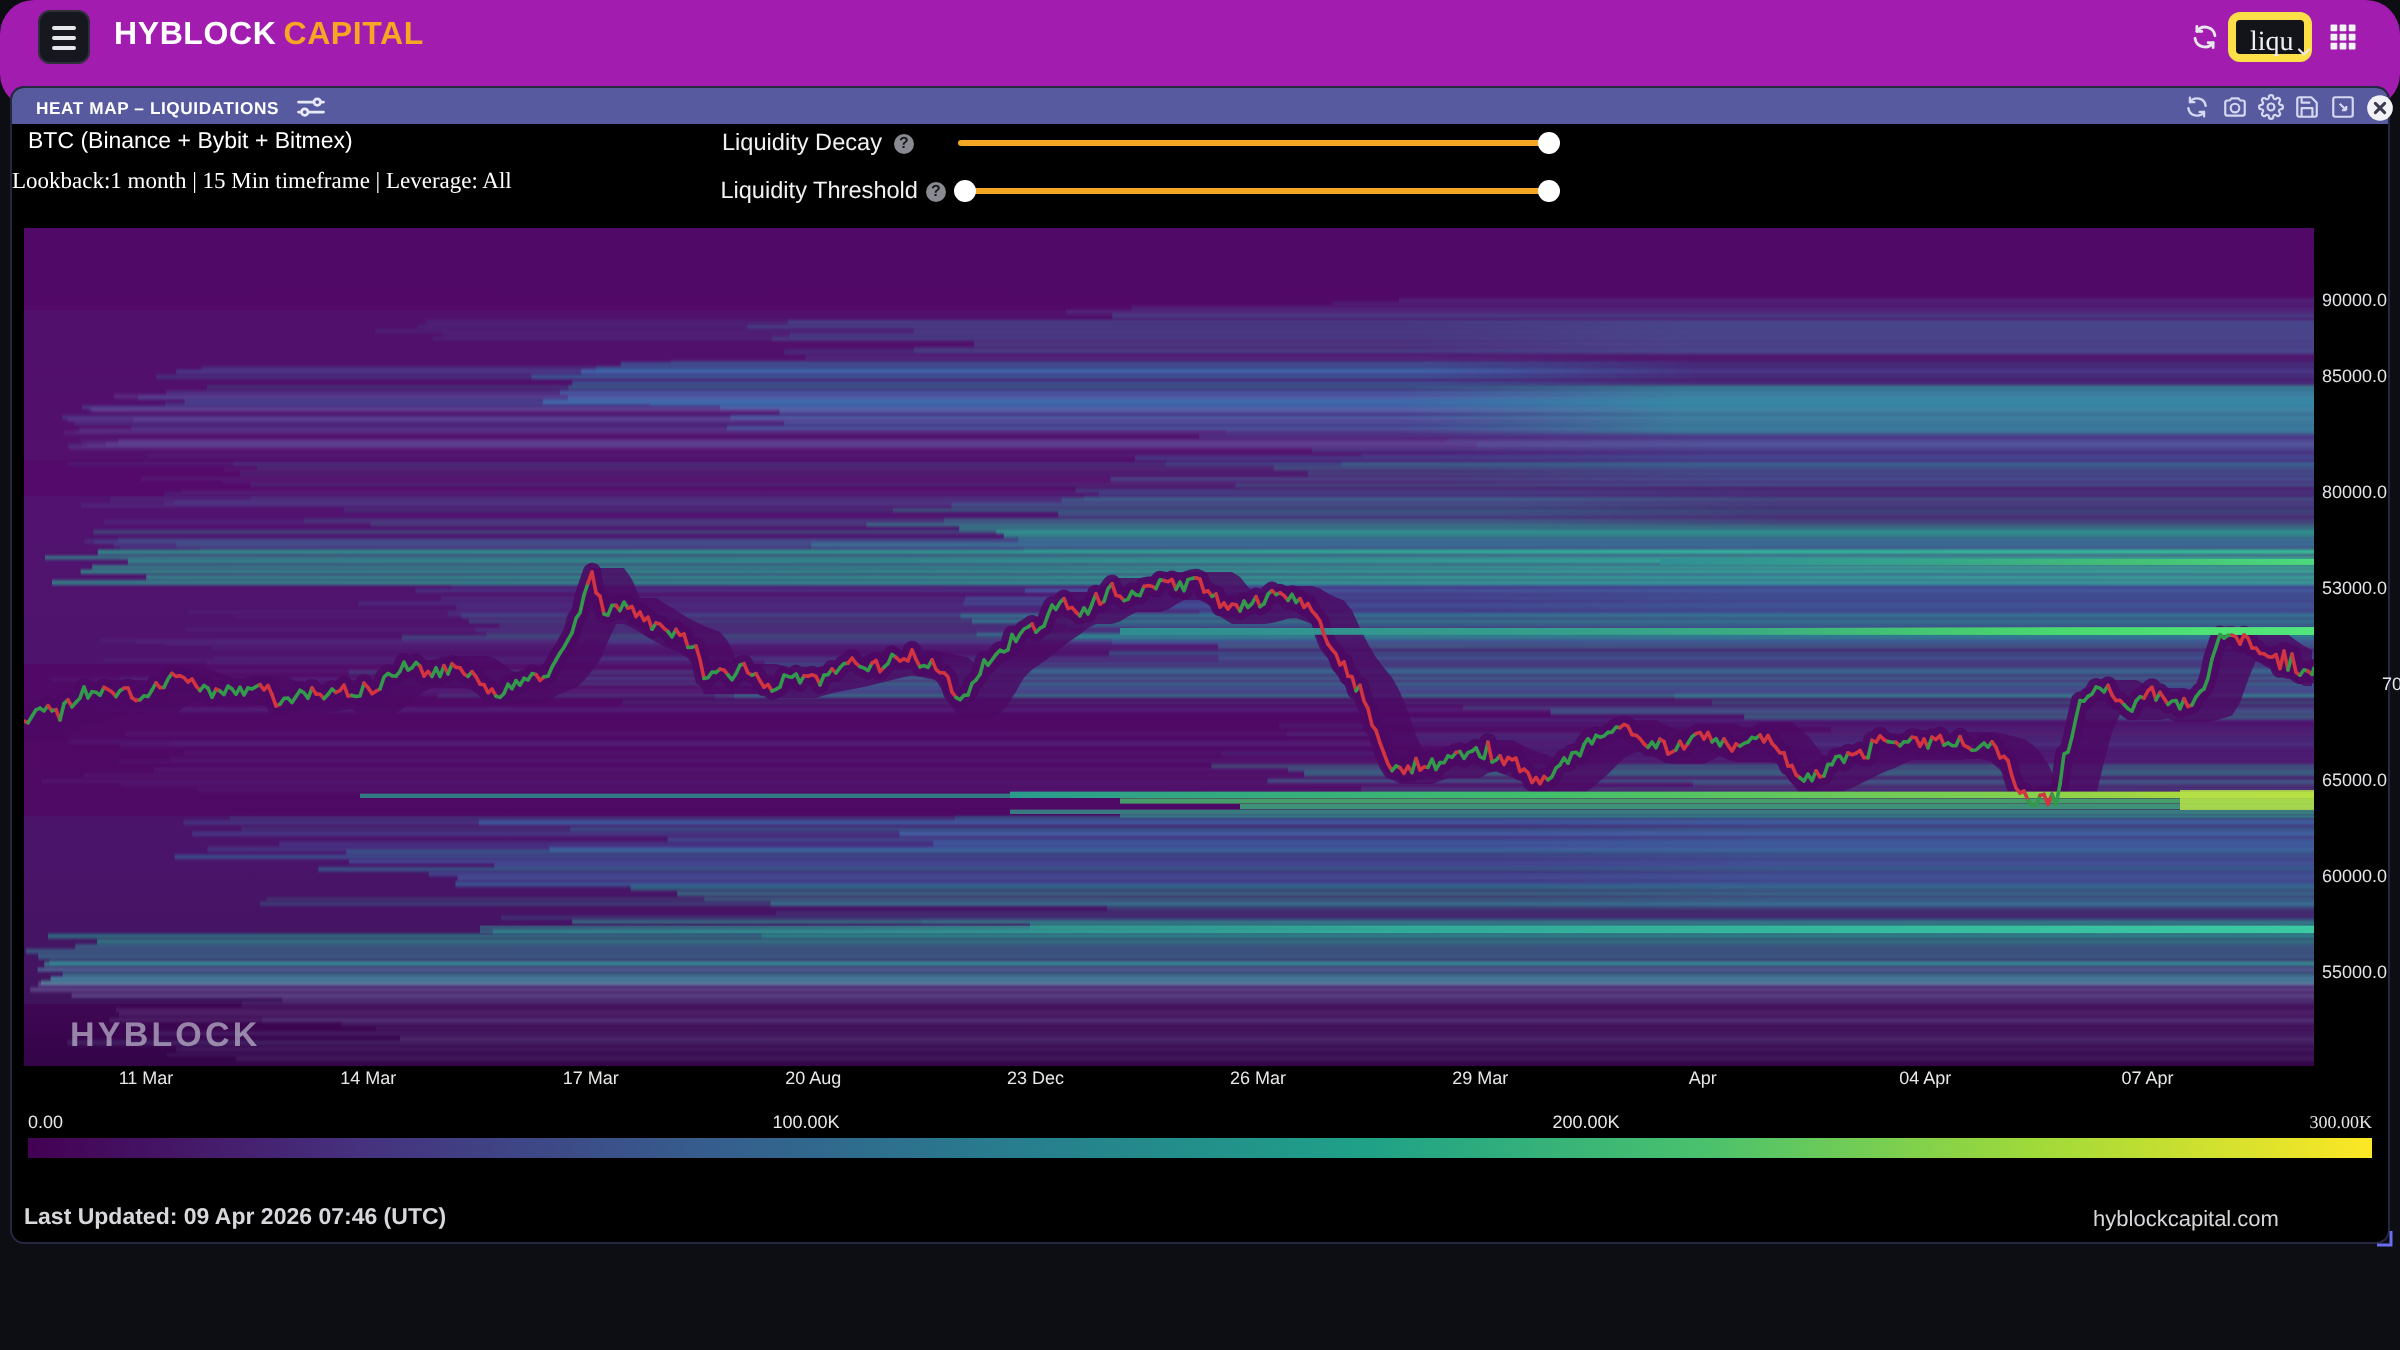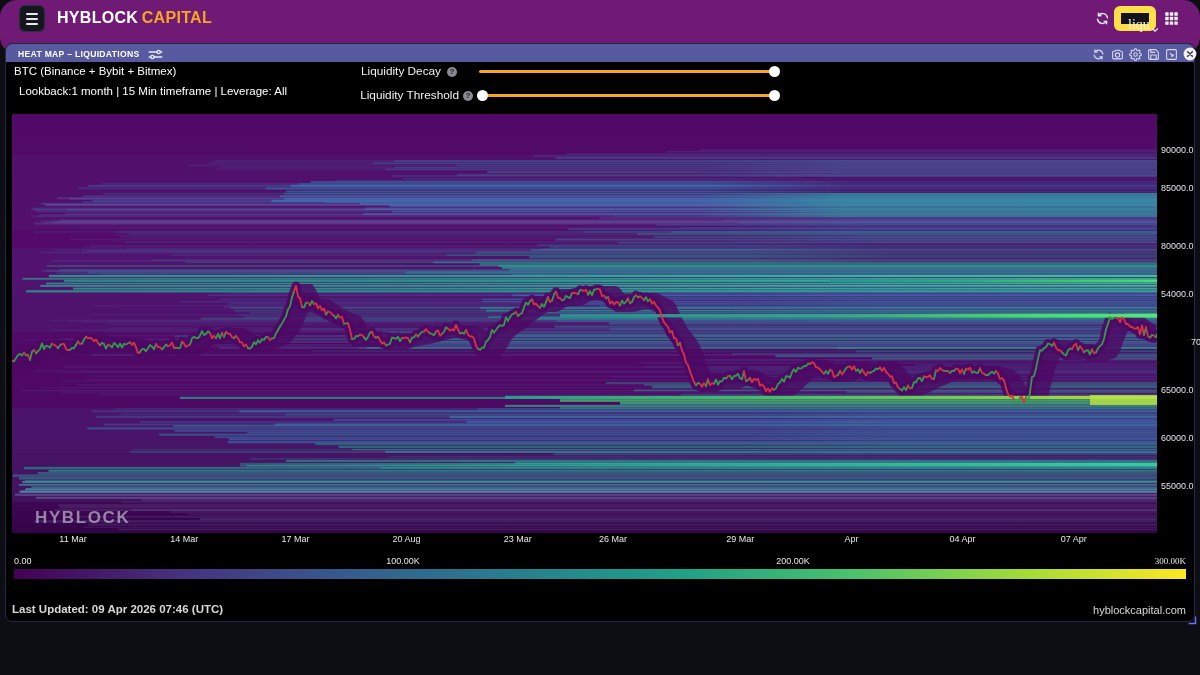--- a/index.html
+++ b/index.html
@@ -1,34 +1,34 @@
 <!DOCTYPE html>
 <html><head><meta charset="utf-8">
 <style>
 * { margin:0; padding:0; box-sizing:border-box; }
 html,body { width:1200px; height:675px; background:#0d0e13; font-family:"Liberation Sans",sans-serif; overflow:hidden; }
 .abs { position:absolute; }
 </style></head>
 <body>
 <div class="abs" style="left:0;top:0;width:1200px;height:675px;">
 
-<div class="abs" style="left:0;top:0;width:1200px;height:54px;background:#701a75;border-radius:17px;">
+<div class="abs" style="left:0;top:0;width:1200px;height:54px;background:#a21caf;border-radius:17px;">
   <div class="abs" style="left:19px;top:5px;width:26px;height:27px;background:#17181f;border:1px solid #2e2f3a;border-radius:6px;">
     <div class="abs" style="left:6px;top:7px;width:12px;height:2px;background:#e8e8ec;border-radius:1px;"></div>
     <div class="abs" style="left:6px;top:12px;width:12px;height:2px;background:#e8e8ec;border-radius:1px;"></div>
     <div class="abs" style="left:6px;top:17px;width:12px;height:2px;background:#e8e8ec;border-radius:1px;"></div>
   </div>
   <div class="abs" style="left:57px;top:9px;font-size:16px;font-weight:bold;letter-spacing:0.3px;color:#fff;">HYBLOCK <span style="color:#f5a623;">CAPITAL</span></div>
   <div class="abs" style="left:1095px;top:11px;"><svg width="15" height="15" viewBox="0 0 24 24" fill="none" stroke="#e8e8ec" stroke-width="2.2" stroke-linecap="round" stroke-linejoin="round">
           <path d="M20 11a8 8 0 0 0-14.5-3.5"></path>
           <path d="M5.5 3.5v4h4"></path>
           <path d="M4 13a8 8 0 0 0 14.5 3.5"></path>
           <path d="M18.5 20.5v-4h-4"></path>
         </svg></div>
-  <div class="abs" style="left:1114px;top:6px;width:42px;height:25px;background:#131419;border:7px solid #fde047;border-radius:6px;">
+  <div class="abs" style="left:1114px;top:6px;width:42px;height:25px;background:#131419;border:4px solid #fde047;border-radius:6px;">
     <span class="abs" style="left:7px;top:4px;font-family:'Liberation Serif',serif;font-size:14px;color:#f0f0f2;">liqu</span>
     <span class="abs" style="left:29px;top:8px;"><svg width="10" height="10" viewBox="0 0 24 24" fill="none" stroke="#e8e8ee" stroke-width="2.6" stroke-linecap="round" stroke-linejoin="round">
             <path d="M6 9l6 6 6-6"></path>
           </svg></span>
   </div>
   <div class="abs" style="left:1164px;top:11px;"><svg width="15" height="15" viewBox="0 0 24 24" fill="#f4f4f6">
           <rect x="2" y="2" width="5.4" height="5.4" rx="0.8"></rect>
           <rect x="9.3" y="2" width="5.4" height="5.4" rx="0.8"></rect>
           <rect x="16.6" y="2" width="5.4" height="5.4" rx="0.8"></rect>
           <rect x="2" y="9.3" width="5.4" height="5.4" rx="0.8"></rect>
@@ -72,21 +72,21 @@
             <rect x="3" y="3" width="18" height="18" rx="2"></rect>
             <path d="M15 15h-4m4 0v-4m0 4L9 9"></path>
           </svg></span>
     <span class="abs" style="left:1177px;top:2.5px;"><svg width="14" height="14" viewBox="0 0 24 24">
             <circle cx="12" cy="12" r="11" fill="#f2f2f6"></circle>
             <path d="M8 8l8 8M16 8l-8 8" stroke="#3a3c52" stroke-width="2.6" stroke-linecap="round"></path>
           </svg></span>
   </div>
 
   <div class="abs" style="left:8px;top:21px;font-size:11.5px;color:#fff;">BTC (Binance + Bybit + Bitmex)</div>
-  <div class="abs" style="left:13px;top:41px;font-size:11.5px;color:#fff;">Lookback:1 month | 15 Min timeframe | Leverage: All</div>
+  <div class="abs" style="left:0;top:41px;font-size:11.5px;color:#fff;font-family:Liberation Serif, serif;">Lookback:1 month | 15 Min timeframe | Leverage: All</div>
 
   <div class="abs" style="left:150px;top:20px;width:285px;text-align:right;font-size:11.8px;color:#f2f2f4;">Liquidity Decay</div>
   <div style="position:absolute;left:441px;top:23px;width:10px;height:10px;border-radius:50%;background:#8a8a92;color:#17181c;font-size:8px;font-weight:bold;text-align:center;line-height:10.5px;">?</div>
   <div class="abs" style="left:473px;top:26px;width:295px;height:2.6px;background:#f5a623;border-radius:2px;"></div>
   <div class="abs" style="left:762.5px;top:22px;width:11px;height:11px;border-radius:50%;background:#fff;"></div>
 
   <div class="abs" style="left:150px;top:44px;width:303px;text-align:right;font-size:11.8px;color:#f2f2f4;">Liquidity Threshold</div>
   <div style="position:absolute;left:457px;top:47px;width:10px;height:10px;border-radius:50%;background:#8a8a92;color:#17181c;font-size:8px;font-weight:bold;text-align:center;line-height:10.5px;">?</div>
   <div class="abs" style="left:476px;top:50px;width:292px;height:2.6px;background:#f5a623;border-radius:2px;"></div>
   <div class="abs" style="left:470.5px;top:46px;width:11px;height:11px;border-radius:50%;background:#fff;"></div>
@@ -776,39 +776,39 @@
 <path d="M1150.0 337.6L1152.0 334.9L1154.0 335.6" fill="none" stroke="#339a4c" stroke-width="1.8" stroke-linejoin="round" stroke-linecap="round"></path>
 <path d="M1154.0 335.6L1156.0 337.2" fill="none" stroke="#d23440" stroke-width="1.8" stroke-linejoin="round" stroke-linecap="round"></path>
 <path d="M1156.0 337.2L1157.0 334.0" fill="none" stroke="#339a4c" stroke-width="1.8" stroke-linejoin="round" stroke-linecap="round"></path>
 <text x="35" y="523" font-family="Liberation Sans, sans-serif" font-size="17" font-weight="bold" letter-spacing="1.6" fill="#cfd0dd" opacity="0.62">HYBLOCK</text>
 </svg></div>
 
 <div style="position:absolute;left:43.0px;top:534px;width:60px;text-align:center;font-size:9px;color:#e8e8ea;">11 Mar</div>
     <div style="position:absolute;left:154.2px;top:534px;width:60px;text-align:center;font-size:9px;color:#e8e8ea;">14 Mar</div>
     <div style="position:absolute;left:265.4px;top:534px;width:60px;text-align:center;font-size:9px;color:#e8e8ea;">17 Mar</div>
     <div style="position:absolute;left:376.6px;top:534px;width:60px;text-align:center;font-size:9px;color:#e8e8ea;">20 Aug</div>
-    <div style="position:absolute;left:487.79999999999995px;top:534px;width:60px;text-align:center;font-size:9px;color:#e8e8ea;">23 Mar</div>
-    <div style="position:absolute;left:599.0px;top:534px;width:60px;font-size:9px;color:#e8e8ea;">26 Mar</div>
+    <div style="position:absolute;left:487.79999999999995px;top:534px;width:60px;text-align:center;font-size:9px;color:#e8e8ea;">23 Dec</div>
+    <div style="position:absolute;left:599.0px;top:534px;width:60px;text-align:center;font-size:9px;color:#e8e8ea;">26 Mar</div>
     <div style="position:absolute;left:710.2px;top:534px;width:60px;text-align:center;font-size:9px;color:#e8e8ea;">29 Mar</div>
     <div style="position:absolute;left:821.4px;top:534px;width:60px;text-align:center;font-size:9px;color:#e8e8ea;">Apr</div>
     <div style="position:absolute;left:932.6px;top:534px;width:60px;text-align:center;font-size:9px;color:#e8e8ea;">04 Apr</div>
     <div style="position:absolute;left:1043.8000000000002px;top:534px;width:60px;text-align:center;font-size:9px;color:#e8e8ea;">07 Apr</div>
 <div style="position:absolute;left:1161px;top:145.0px;font-size:9px;color:#e4e4e8;">90000.0</div>
     <div style="position:absolute;left:1161px;top:183px;font-size:9px;color:#e4e4e8;">85000.0</div>
     <div style="position:absolute;left:1161px;top:241.14px;font-size:9px;color:#e4e4e8;">80000.0</div>
-    <div style="position:absolute;left:1161px;top:289.21000000000004px;font-size:9px;color:#e4e4e8;">54000.0</div>
+    <div style="position:absolute;left:1161px;top:289.21000000000004px;font-size:9px;color:#e4e4e8;">53000.0</div>
     <div style="position:absolute;left:1161px;top:337.28px;font-size:9px;color:#e4e4e8;margin-left:30px;">70000.0</div>
     <div style="position:absolute;left:1161px;top:385.35px;font-size:9px;color:#e4e4e8;">65000.0</div>
     <div style="position:absolute;left:1161px;top:433.42px;font-size:9px;color:#e4e4e8;">60000.0</div>
     <div style="position:absolute;left:1161px;top:481.49px;font-size:9px;color:#e4e4e8;">55000.0</div>
 
 <div class="abs" style="left:14px;top:556px;font-size:9px;color:#e8e8ea;">0.00</div>
 <div class="abs" style="left:373px;top:556px;width:60px;text-align:center;font-size:9px;color:#e8e8ea;">100.00K</div>
 <div class="abs" style="left:763px;top:556px;width:60px;text-align:center;font-size:9px;color:#e8e8ea;">200.00K</div>
 <div class="abs" style="left:1126px;top:556px;width:60px;text-align:right;font-size:9px;color:#e8e8ea;font-family:Liberation Serif, serif;">300.00K</div>
 <div class="abs" style="left:14px;top:569px;width:1172px;height:10px;background:linear-gradient(to right,#440154,#46327e,#365c8d,#277f8e,#1fa187,#4ac16d,#a0da39,#fde725);"></div>
 
 <div class="abs" style="left:12px;top:603px;font-size:11.5px;color:#d8d8dc;font-weight:bold;">Last Updated: 09 Apr 2026 07:46 (UTC)</div>
-<div class="abs" style="left:1000px;top:604px;width:186px;text-align:right;font-size:11px;color:#d8d8dc;">hyblockcapital.com</div>
+<div class="abs" style="left:1000px;top:604px;width:186px;text-align:center;font-size:11px;color:#d8d8dc;">hyblockcapital.com</div>
 <div class="abs" style="left:1187px;top:611px;"><svg width="10" height="10" viewBox="0 0 20 20" fill="none" stroke="#6a6df0" stroke-width="3">
         <path d="M17 3v14H3"></path>
       </svg></div>
 
 </div>
 </body></html>

